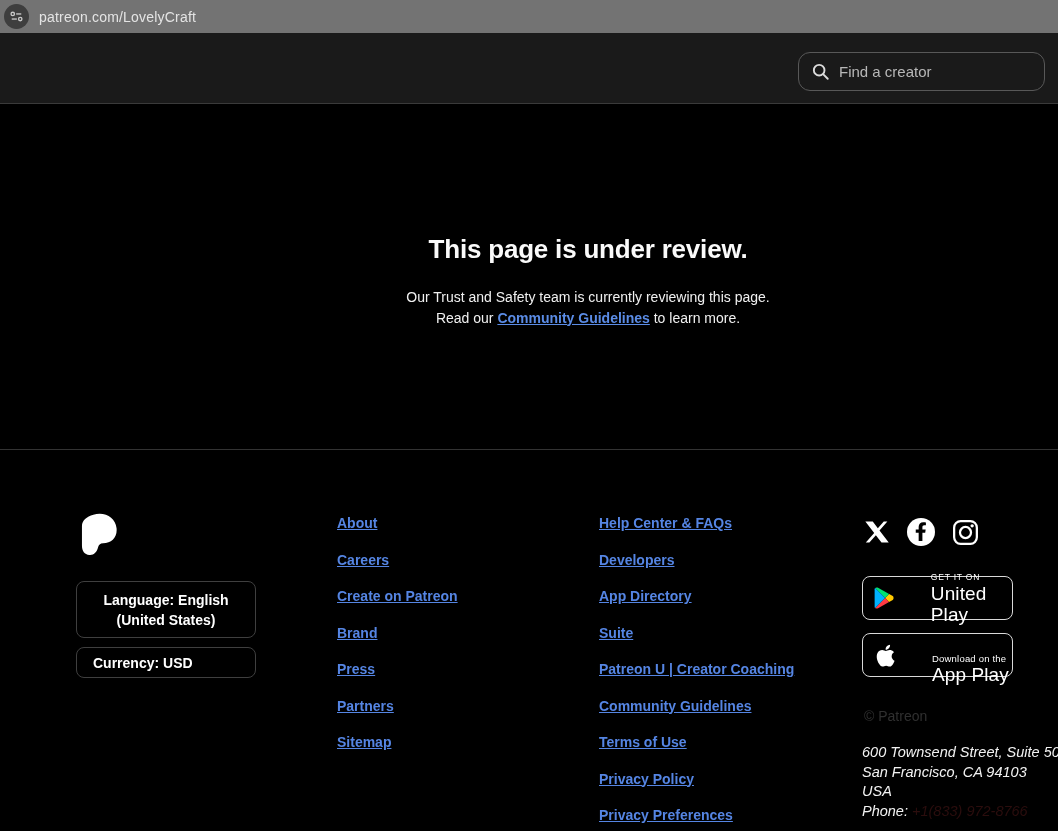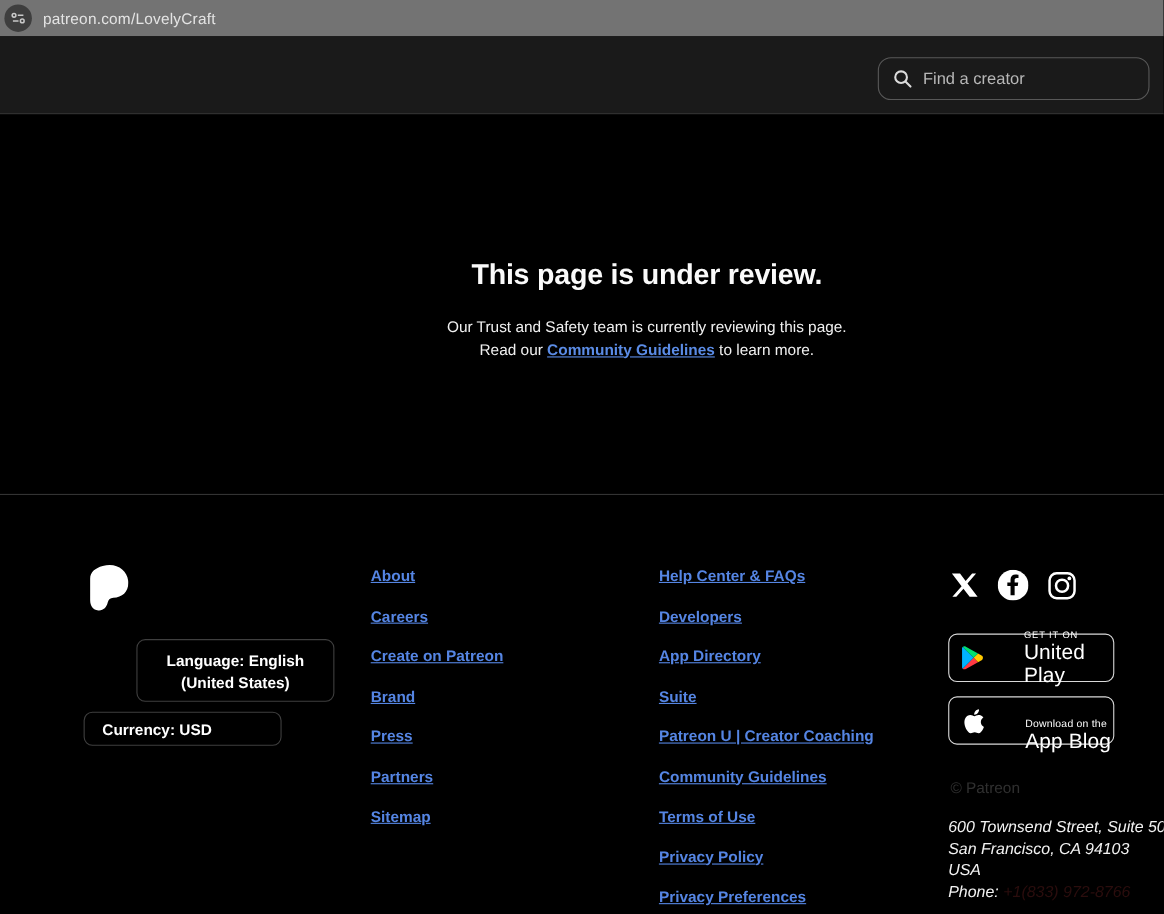--- a/index.html
+++ b/index.html
@@ -31,21 +31,21 @@
   .center-col { position:absolute; left:358px; top:130px; width:460px; text-align:center; }
   .page-title { color:#fafafa; font-size:26px; font-weight:700; letter-spacing:-.2px; }
   .review-text { margin-top:22px; color:#f0f0f0; font-size:14px; line-height:20.5px; }
   .inline-link { color:#5b8ce6; font-weight:700; text-decoration:underline; cursor:pointer; }
 
   
   .patreon-logo { position:absolute; left:79px; top:513px; }
   .opt-box { position:absolute; left:76px; width:180px; border:1px solid #3f3f3f;
     border-radius:8px; color:#fff; font-size:14px; font-weight:700; background:#000; }
   .lang-box { top:581px; height:57px; display:flex; align-items:center; justify-content:center;
-    text-align:center; line-height:20px; padding:0 22px;margin-left:48px; }
+    text-align:center; line-height:20px; padding:0 22px; }
   .cur-box { top:647px; height:31px; display:flex; align-items:center; padding-left:16px; }
 
   .link-col { position:absolute; top:514px; display:flex; flex-direction:column; gap:17px; }
   .col1 { left:337px; }
   .col2 { left:599px; }
   .f-link { color:#5585e3; font-size:14px; font-weight:700; line-height:19.5px;
     text-decoration:underline; cursor:pointer; white-space:nowrap; }
 
   .social-row { position:absolute; left:864px; top:518px; display:flex; align-items:center; gap:17px; }
   .social-row a { display:flex; cursor:pointer; }
@@ -168,21 +168,21 @@
       <span class="badge-store">United Play</span>
     </span>
   </a>
 
   <a class="store-badge badge-as">
     <svg width="23" height="27" viewBox="0 0 17 20">
       <path fill="#fff" d="M13.06 10.63c-.02-2.05 1.67-3.03 1.75-3.08-.95-1.39-2.44-1.58-2.97-1.6-1.26-.13-2.47.74-3.11.74-.64 0-1.63-.72-2.68-.7-1.38.02-2.65.8-3.36 2.03-1.43 2.48-.37 6.15 1.03 8.16.68.99 1.49 2.09 2.56 2.05 1.03-.04 1.42-.66 2.66-.66s1.59.66 2.68.64c1.11-.02 1.81-1 2.48-1.99.78-1.14 1.1-2.24 1.12-2.3-.02-.01-2.14-.82-2.16-3.29zM11.01 4.62c.57-.69.95-1.65.85-2.62-.82.03-1.81.55-2.4 1.23-.53.61-.99 1.59-.86 2.53.91.07 1.84-.46 2.41-1.14z"></path>
     </svg>
     <span class="badge-text" style="margin-left:8px;margin-top:28px;">
       <span class="badge-tagline-as">Download on the</span>
-      <span class="badge-store">App Blog</span>
+      <span class="badge-store">App Play</span>
     </span>
   </a>
 
   <div class="copyright">© Patreon</div>
 
   <div class="address">
     <div>600 Townsend Street, Suite 500</div>
     <div>San Francisco, CA 94103</div>
     <div>USA</div>
     <div>

